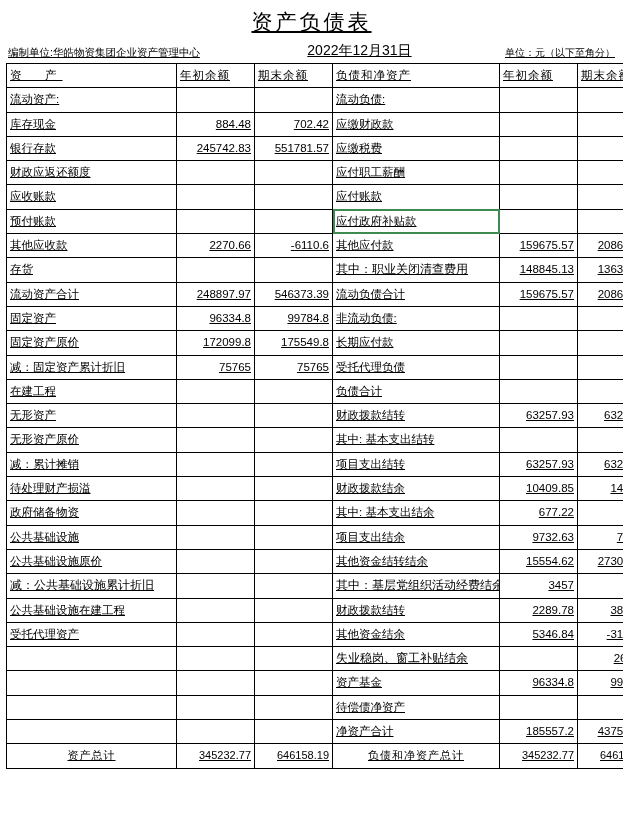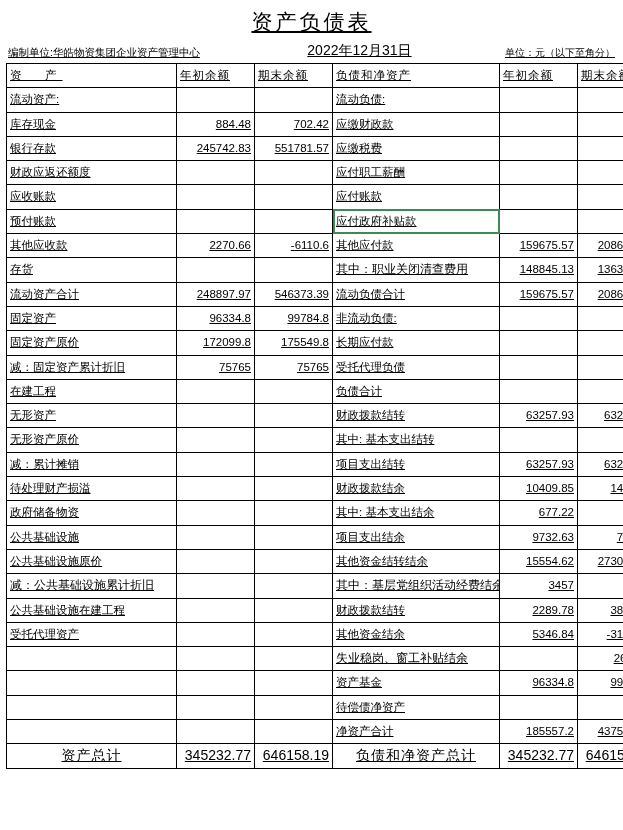--- a/index.html
+++ b/index.html
@@ -82,21 +82,21 @@
   }
   .label { text-align: left; }
   .ind1 { padding-left: 5px; }
   .ind2 { padding-left: 28px; }
   .ind3 { padding-left: 40px; }
   .sub {
     font-size: 12px;
   }
   .total-row td {
     font-weight: bold;
-    font-size: 14px;
+    font-size: 11px;
   }
   .total-row td.label {
     text-align: center;
     letter-spacing: 1px;
   }
   .highlight {
     outline: 2px solid #3f8a50;
     outline-offset: -2px;
   }
 </style>

